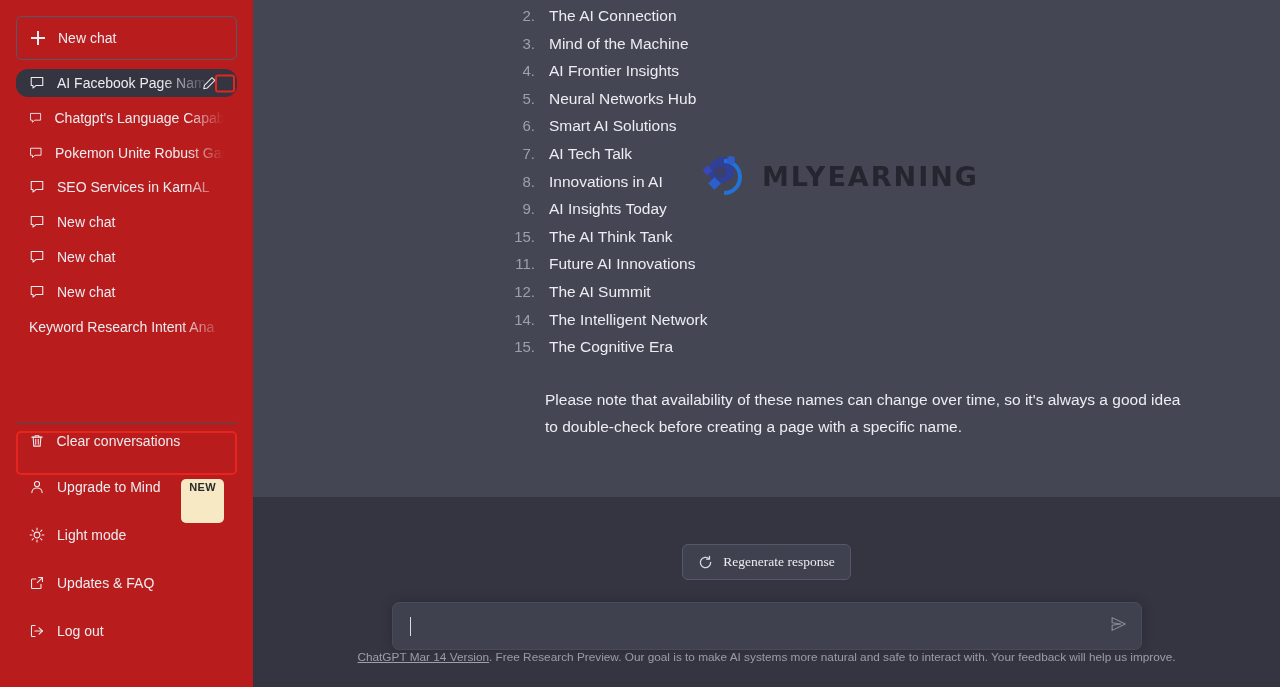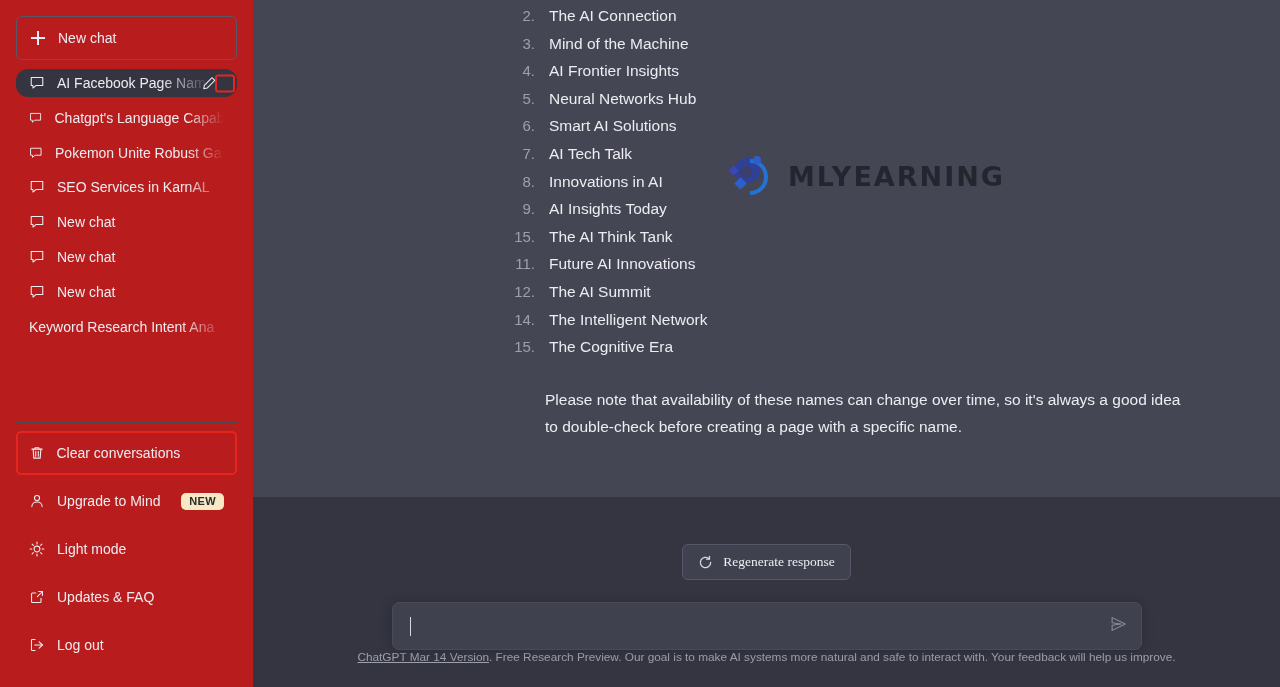--- a/index.html
+++ b/index.html
@@ -104,21 +104,20 @@
     position: relative;
   }
 
   .sidebar-bottom {
     border-top: 1px solid #4d4d4f;
     padding-top: 8px;
     flex: 0 0 auto;
   }
   .menu-row {
     display: flex;
-    align-items: center;
     gap: 12px;
     height: 44px;
     padding: 0 13px;
     border-radius: 6px;
     color: #ececf1;
     font-size: 14px;
     cursor: pointer;
     margin-bottom: 4px;
     position: relative;
   }
@@ -186,21 +185,21 @@
   .note-para {
     color: #ececf1;
     font-size: 15.5px;
     line-height: 27.5px;
     max-width: 640px;
     margin-top: 20px;
     margin-left: 44px;
   }
   .watermark {
     position: absolute;
-    left: 473px;
+    left: 447px;
     top: 153px;
     display: flex;
     align-items: center;
     gap: 14px;
     opacity: 0.92;
     pointer-events: none;
   }
   .wm-text {
     font-size: 27px;
     font-weight: bold;

